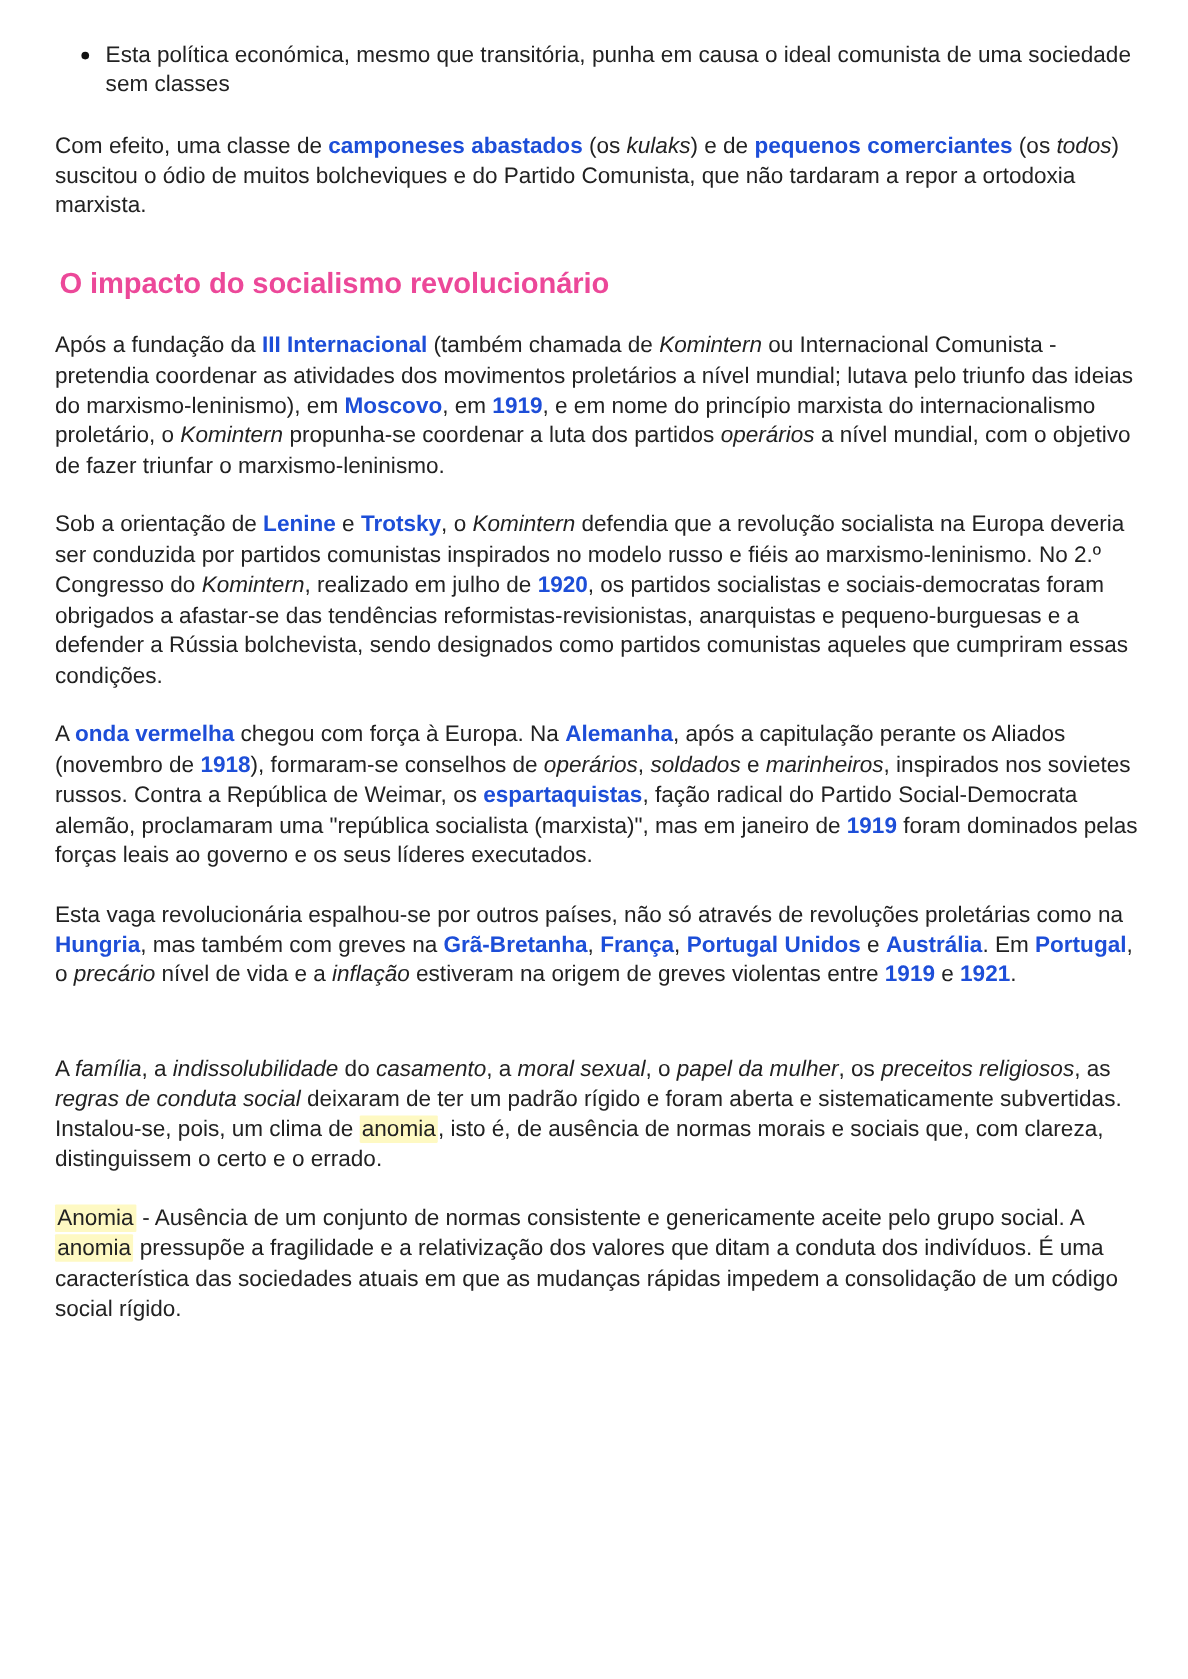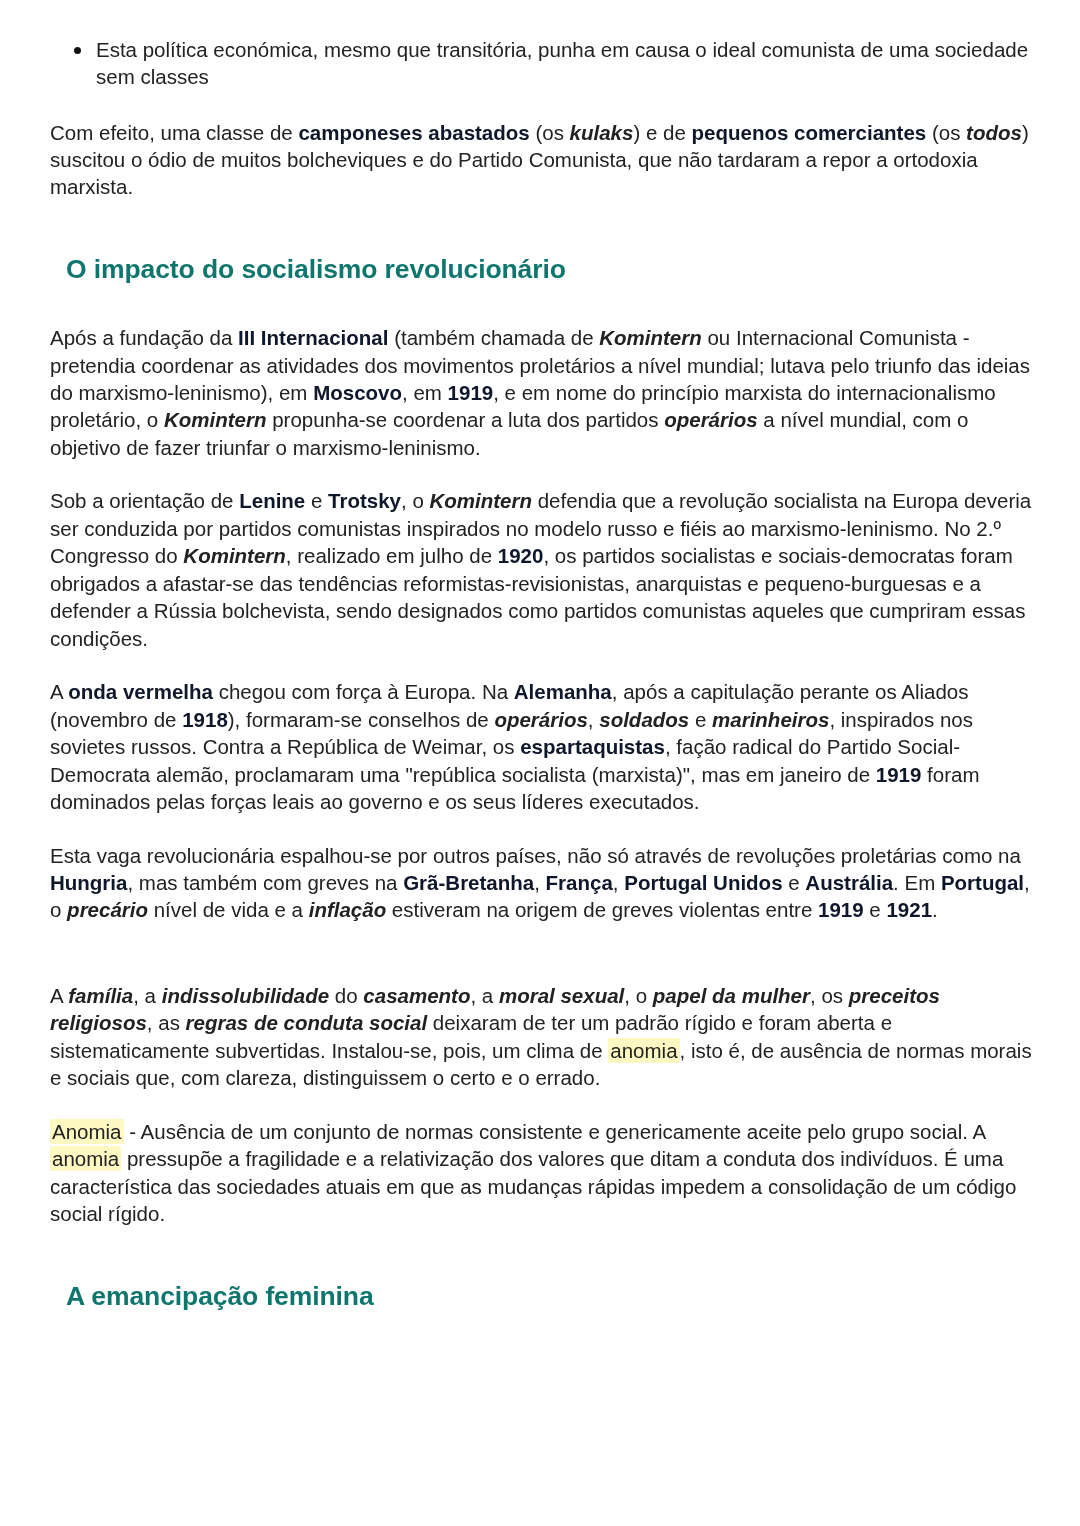--- a/index.html
+++ b/index.html
@@ -62,29 +62,29 @@
   .gap-after-bullets { height: 28px; }
   .gap-para { height: 26px; }
   .gap-before-h2 { height: 36px; }
   .gap-after-h2 { height: 22px; }
   .gap-before-list { height: 22px; }
 
   
   h2.section-title {
     font-size: 26.5px;
     font-weight: bold;
-    color: #0f766e;
-    margin: 16px;
+    color: #ec4899;
+    margin: 4px;
     line-height: 1.25;
     letter-spacing: -0.1px;
   }
 
   
-  b, strong { font-weight: bold; color: #0f172a; }
-  i, em { font-style: italic; font-weight: bold; }
+  b, strong { font-weight: bold; color: #1d4ed8; }
+  i, em { font-style: italic; }
   mark.hl {
     background: #fef9c3;
     color: #222222;
     padding: 1px 2px;
     border-radius: 1px;
   }
 </style>
 </head>
 <body>
 
@@ -127,21 +127,20 @@
     <div class="gap-after-h2"></div>
 
     <p class="para">A <i>família</i>, a <i>indissolubilidade</i> do <i>casamento</i>, a <i>moral sexual</i>, o <i>papel da mulher</i>, os <i>preceitos religiosos</i>, as <i>regras de conduta social</i> deixaram de ter um padrão rígido e foram aberta e sistematicamente subvertidas. Instalou-se, pois, um clima de <mark class="hl">anomia</mark>, isto é, de ausência de normas morais e sociais que, com clareza, distinguissem o certo e o errado.</p>
 
     <div class="gap-para"></div>
 
     <p class="para"><mark class="hl">Anomia</mark> - Ausência de um conjunto de normas consistente e genericamente aceite pelo grupo social. A <mark class="hl">anomia</mark> pressupõe a fragilidade e a relativização dos valores que ditam a conduta dos indivíduos. É uma característica das sociedades atuais em que as mudanças rápidas impedem a consolidação de um código social rígido.</p>
 
     <div class="gap-before-h2"></div>
 
-    <h2 class="section-title">A emancipação feminina</h2>
 
     <div class="gap-after-h2"></div>
 
 
     <div class="gap-before-list"></div>
 
     <ul class="bullets tight">
     </ul>
 
   </div>

